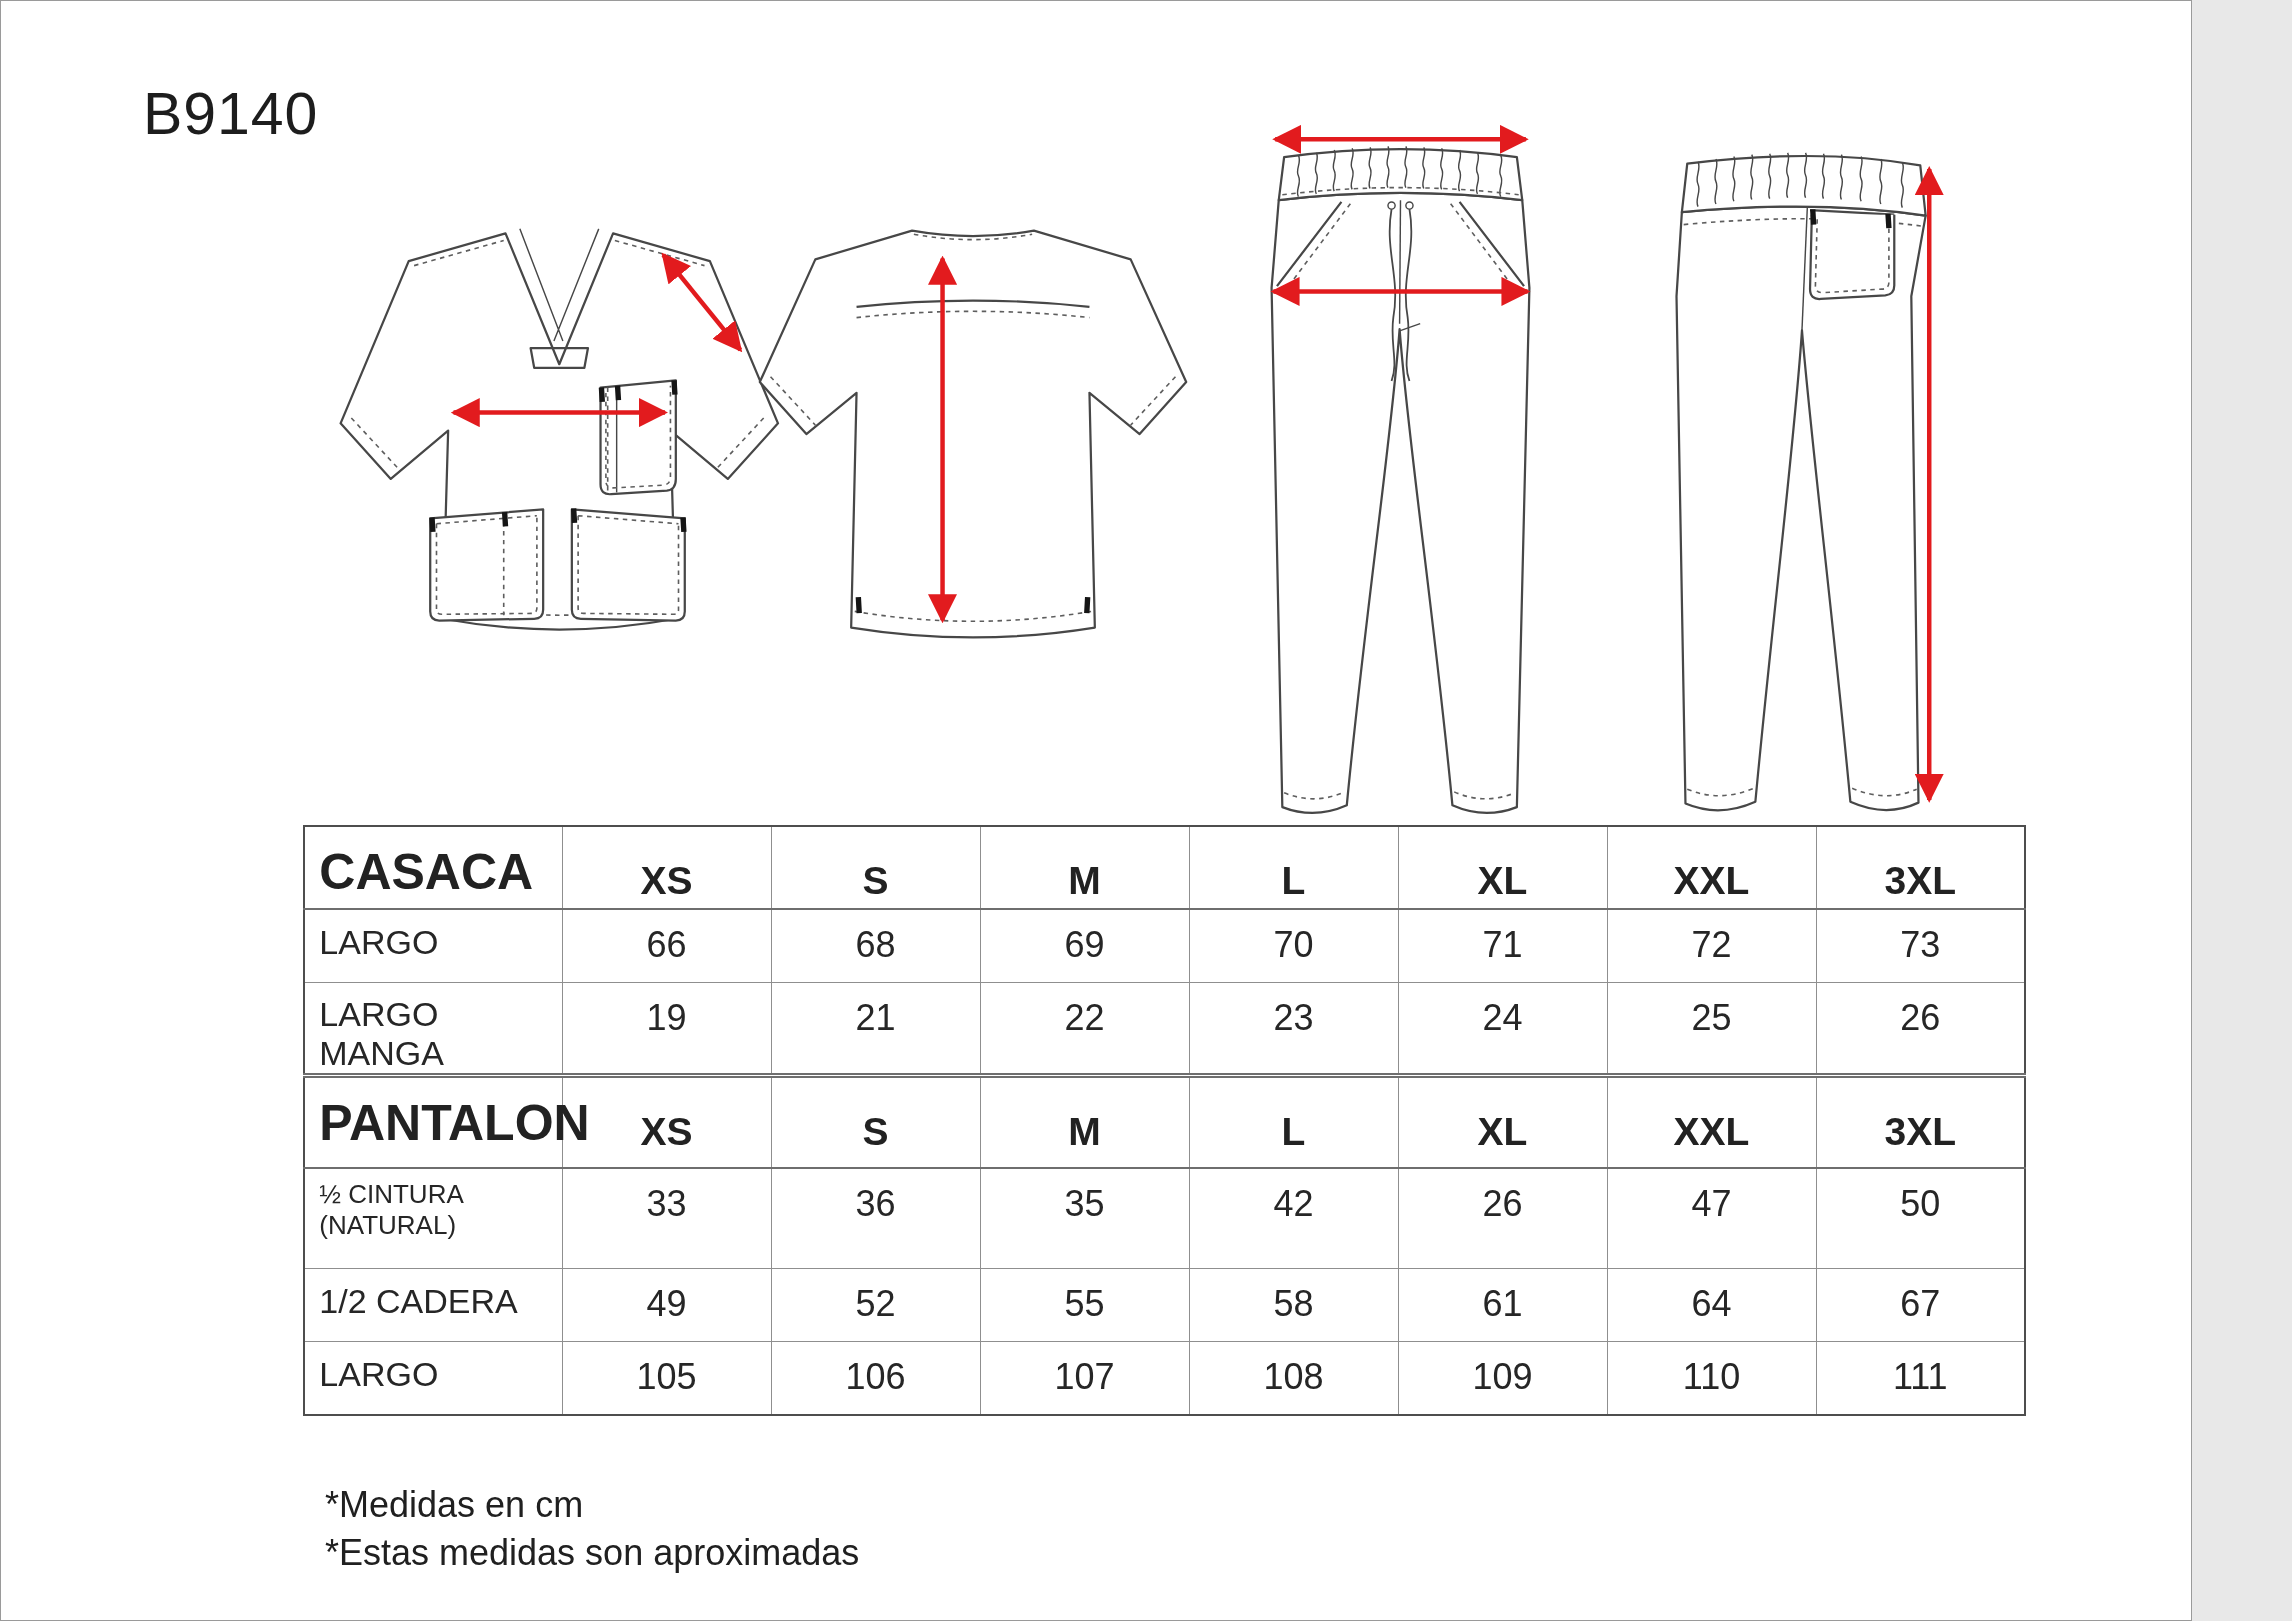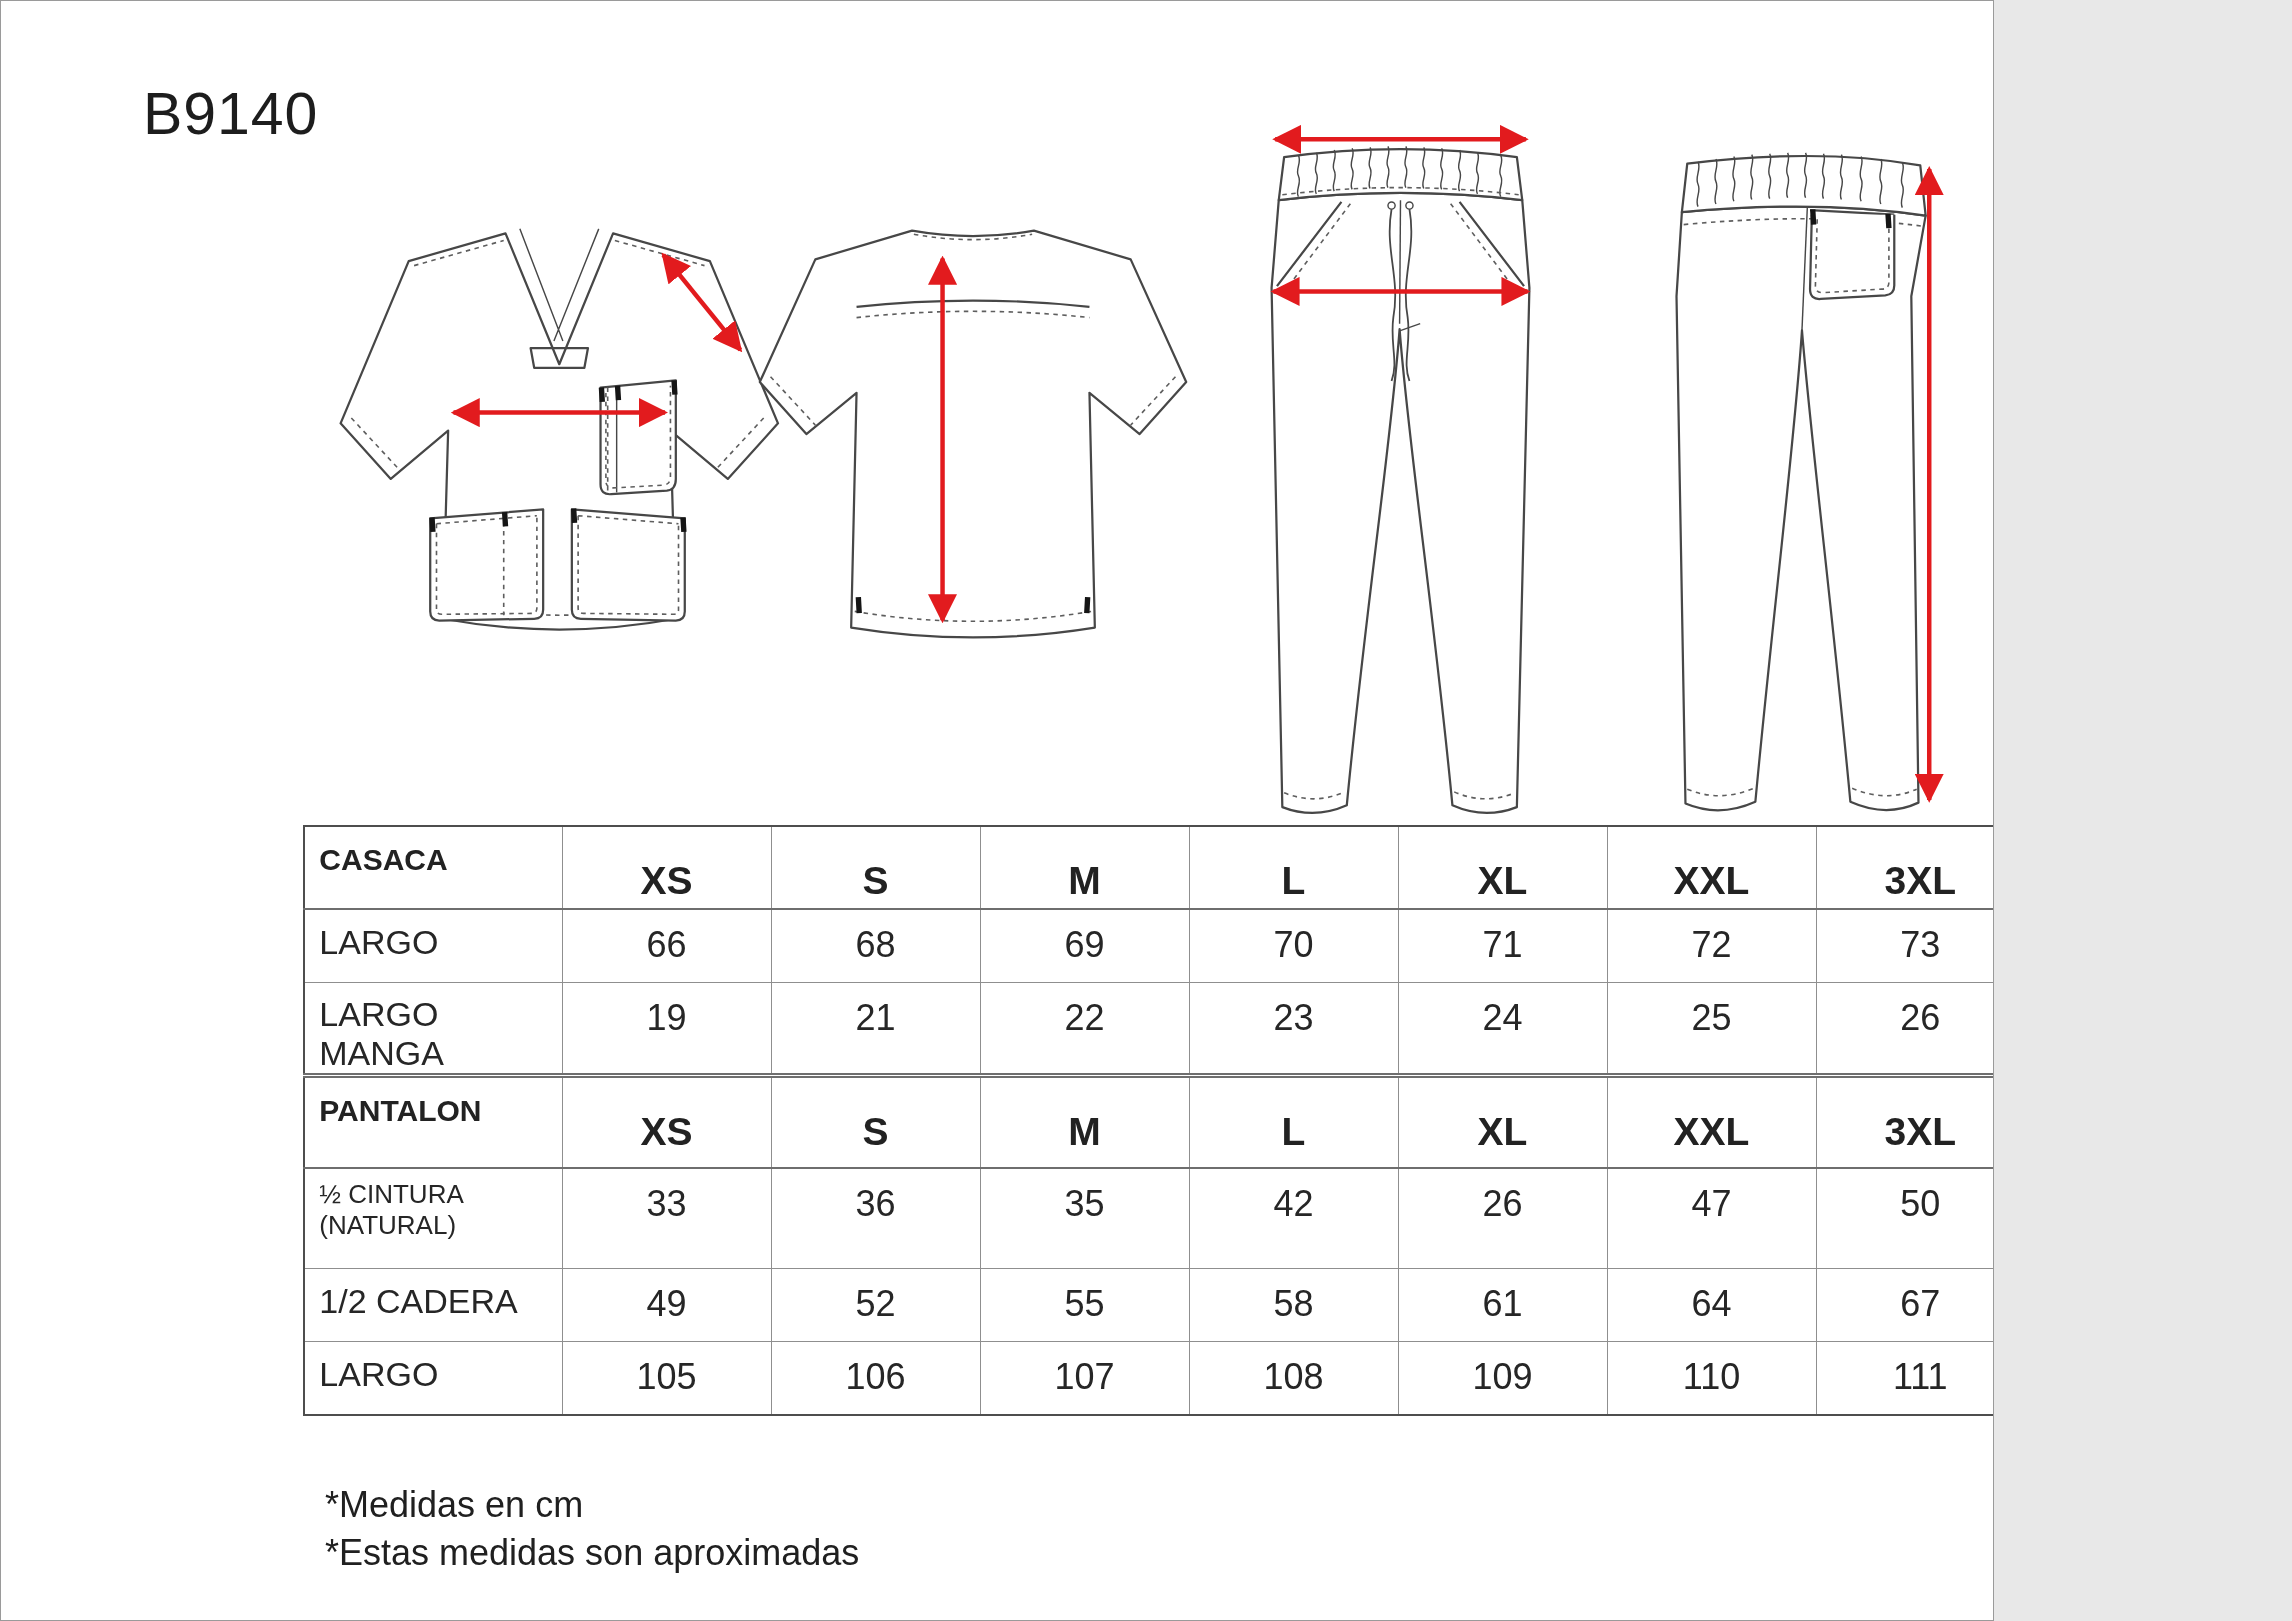--- a/index.html
+++ b/index.html
@@ -1,18 +1,18 @@
 <!DOCTYPE html>
 <html style="font-size:14.3px"><head>
 <meta charset="utf-8">
 <style>
   html,body{margin:0;padding:0;background:#e8e8e8;}
   .page{
     position:relative;
-    width:1994px;height:1621px;
+    width:2192px;height:1621px;
     background:#ffffff;
     border:1.8px solid #9a9a9a;
     box-sizing:border-box;
     font-family:"Liberation Sans", sans-serif;
     color:#2b2b2b;
     overflow:hidden;
   }
   .title{
     position:absolute;left:142px;top:79px;
     font-size:59px;font-weight:400;color:#1d1d1d;letter-spacing:0.9px;
@@ -27,21 +27,21 @@
   .size-table td{
     border:1.8px solid #8f8f8f;
     vertical-align:top;
     box-sizing:border-box;
   }
   tr.sec-head{height:83px;}
   tr.sec-head.tall{height:92px;}
   tr.data-row{height:73px;}
   tr.data-row.two-line{height:101px;}
   td.sec-name{
-    font-weight:bold;font-size:30px;text-align:left;
+    font-weight:bold;font-size:50px;text-align:left;
     padding:16px 0 0 14.3px;color:#222;
   }
   td.size-head{
     font-weight:bold;font-size:39px;text-align:center;
     padding-top:32px;color:#222;
   }
   tr.sec-head td{border-bottom:2.7px solid #6e6e6e;}
   tr.pant-top td{border-top:5.4px double #6e6e6e;margin-left:38px;}
   td.row-label{
     font-size:34px;text-align:left;

